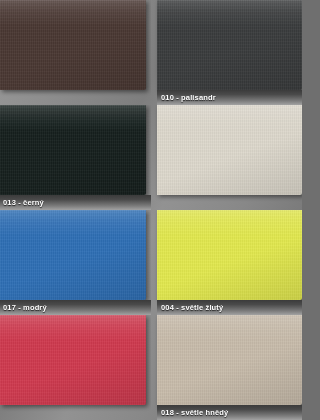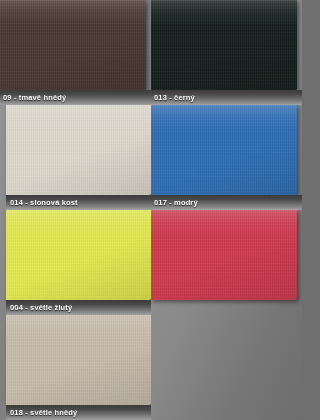--- a/index.html
+++ b/index.html
@@ -136,45 +136,49 @@
 
 <div id="page">
   <div class="grid">
 
     <div class="cell col-left">
       <div class="chip" style="background-color: rgb(74, 56, 51);">
         <div class="sheen"></div>
         <div class="tex"></div>
         <div class="vig"></div>
       </div>
-      <div class="label-strip">
-        <span class="label-text">09 - tmavě hnědý</span>
-      </div>
-    </div>
-
+    </div>
+
+    <div class="cell col-right">
+      <div class="chip" style="background-color: rgb(58, 60, 61);">
+        <div class="sheen"></div>
+        <div class="tex"></div>
+        <div class="vig"></div>
+      </div>
+      <div class="label-strip">
+        <span class="label-text">010 - palisandr</span>
+      </div>
+    </div>
 
     <div class="cell col-left">
       <div class="chip" style="background-color: rgb(22, 32, 30);">
         <div class="sheen"></div>
         <div class="tex"></div>
         <div class="vig"></div>
       </div>
       <div class="label-strip">
         <span class="label-text">013 - černý</span>
       </div>
     </div>
 
     <div class="cell col-right">
       <div class="chip" style="background-color: rgb(221, 216, 204);">
         <div class="sheen"></div>
         <div class="tex"></div>
         <div class="vig"></div>
-      </div>
-      <div class="label-strip">
-        <span class="label-text">014 - slonová kost</span>
       </div>
     </div>
 
     <div class="cell col-left">
       <div class="chip" style="background-color: rgb(47, 111, 181);">
         <div class="sheen"></div>
         <div class="tex"></div>
         <div class="vig"></div>
       </div>
       <div class="label-strip">

